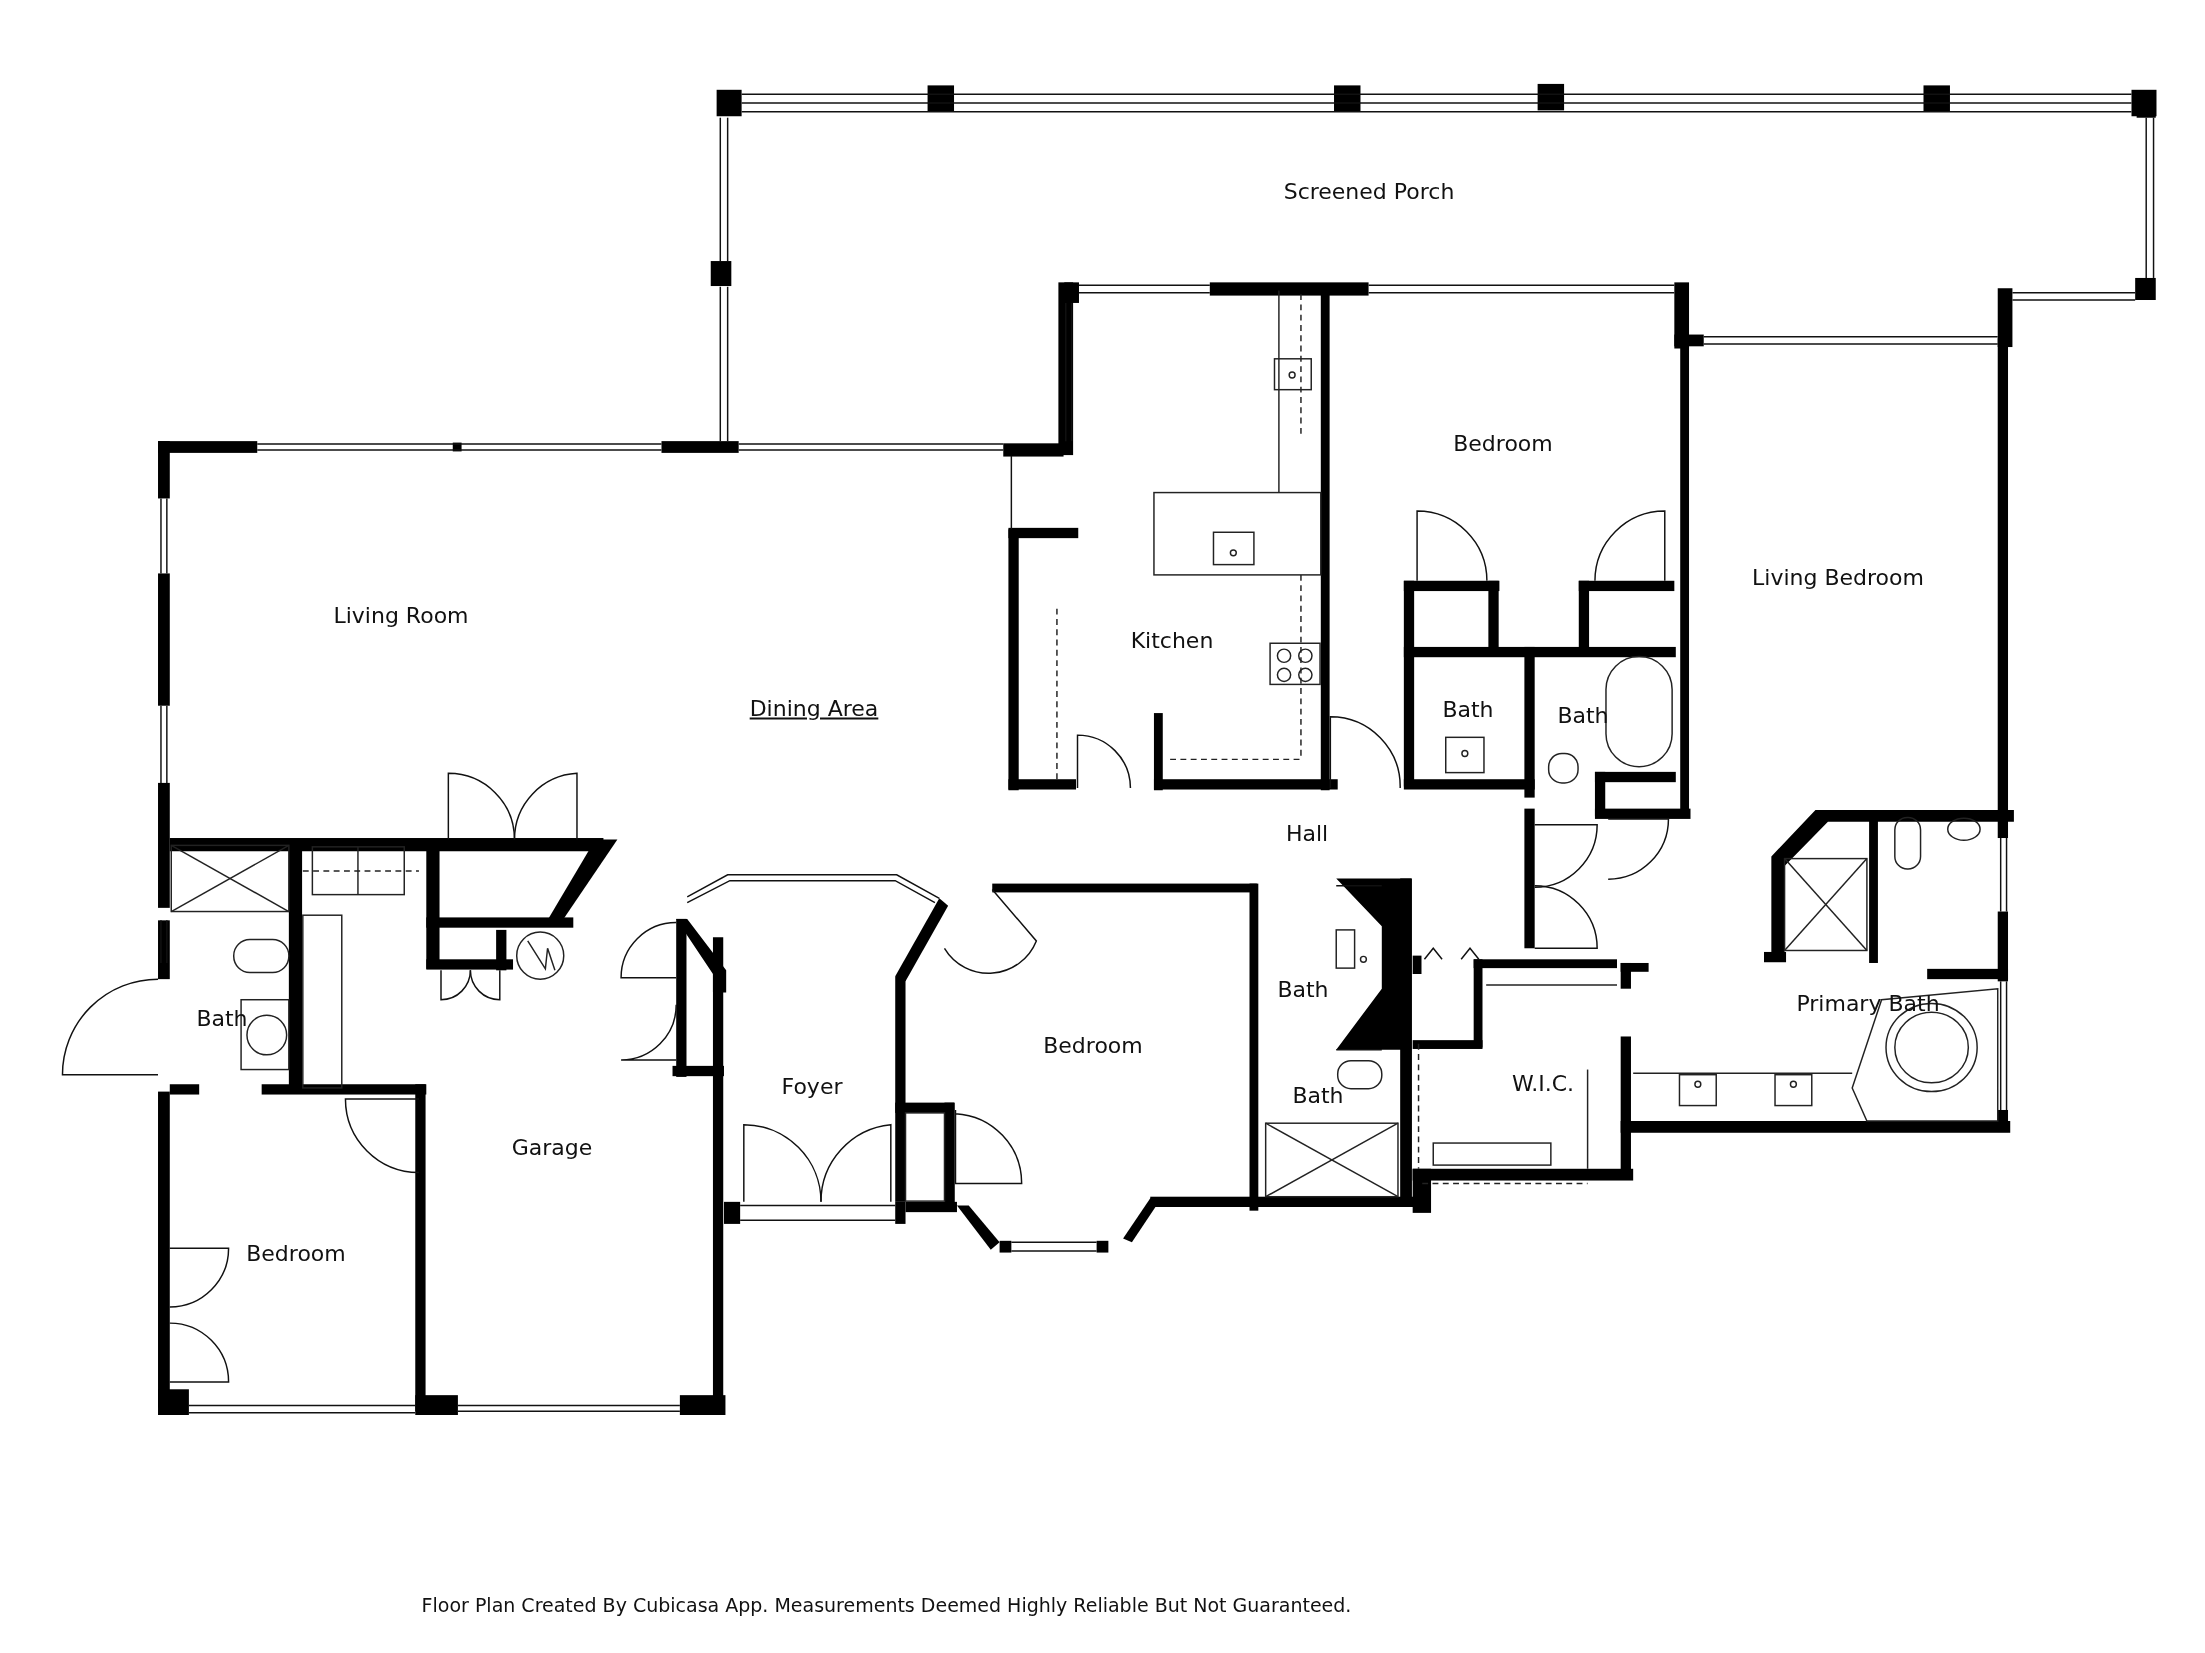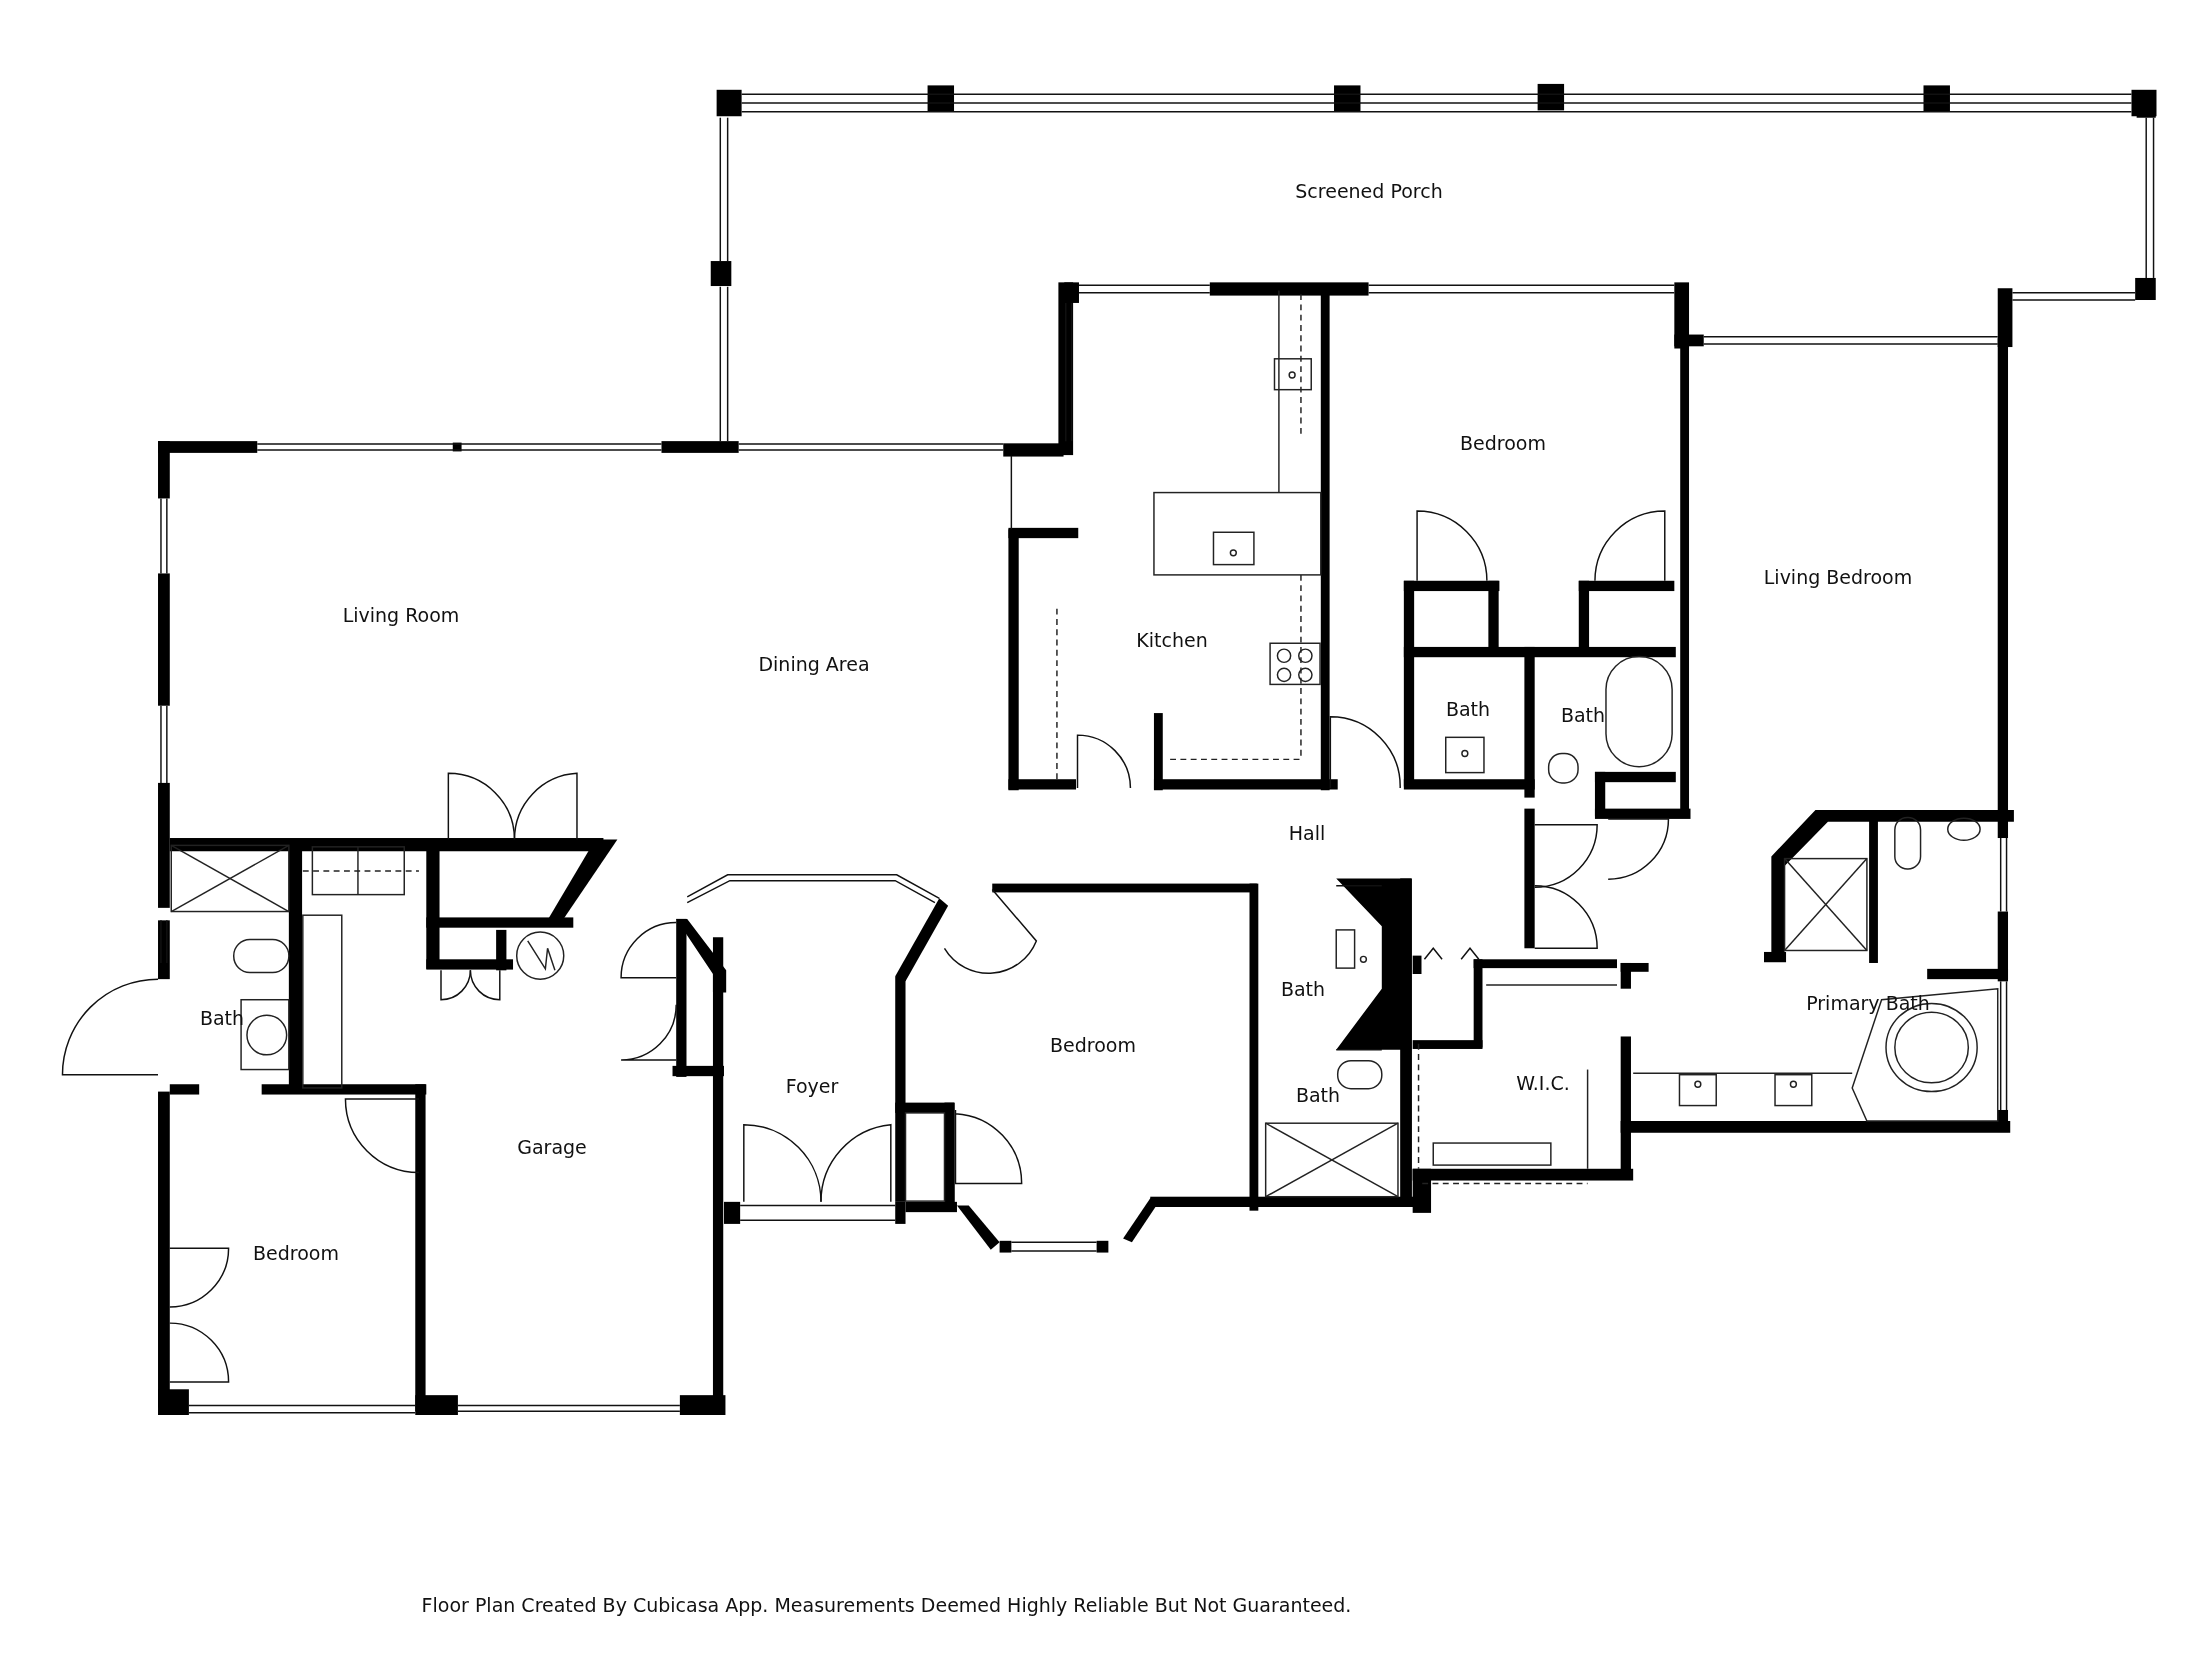--- a/index.html
+++ b/index.html
@@ -1,18 +1,18 @@
 <!DOCTYPE html>
 <html style="font-size:11.8px"><head>
 <meta charset="utf-8">
 <style>
   html, body { margin: 0; padding: 0; background: #ffffff; }
   body { width: 2205px; height: 1654px; position: relative; overflow: hidden; font-family: "DejaVu Sans", sans-serif; }
   #plan { position: absolute; left: 0; top: 0; width: 2205px; height: 1654px; }
-  .room-label { position: absolute; font-family: "DejaVu Sans", sans-serif; font-size: 19px; color: #111111; white-space: nowrap; transform: translate(-50%, -50%); }
+  .room-label { position: absolute; font-family: "DejaVu Sans", sans-serif; font-size: 22px; color: #111111; white-space: nowrap; transform: translate(-50%, -50%); }
   .footer-note { position: absolute; left: 0; width: 1773px; top: 1594px; text-align: center; font-family: "DejaVu Sans", sans-serif; font-size: 19px; color: #111111; }
 </style>
 </head>
 <body>
 
 <svg id="plan" viewBox="0 0 3000 2250" xmlns="http://www.w3.org/2000/svg">
   <g fill="#000" stroke="none">
 
     <rect x="975" y="122" width="34" height="36"></rect>
     <rect x="2900" y="122" width="34" height="36"></rect>
@@ -287,21 +287,21 @@
     <path d="M 2520 1480 L 2560 1360 L 2718 1345 L 2718 1525 L 2540 1525 Z"></path>
 
     <rect x="1232" y="1514" width="53" height="120"></rect>
 
     <line x1="1935" y1="1610" x2="2160" y2="1610" stroke-dasharray="8,6"></line>
   </g>
 </svg>
 
 <div class="room-label" style="left:1369px;top:191px;">Screened Porch</div>
 <div class="room-label" style="left:401px;top:615px;">Living Room</div>
-<div class="room-label" style="left:814px;top:664px;">Dining Area</div>
+<div class="room-label" style="left:814px;top:708px;text-decoration:underline;">Dining Area</div>
 <div class="room-label" style="left:1172px;top:627px;margin-top:13px;">Kitchen</div>
 <div class="room-label" style="left:1503px;top:443px;">Bedroom</div>
 <div class="room-label" style="left:1838px;top:577px;">Living Bedroom</div>
 <div class="room-label" style="left:1468px;top:709px;">Bath</div>
 <div class="room-label" style="left:1583px;top:715px;">Bath</div>
 <div class="room-label" style="left:1307px;top:833px;">Hall</div>
 <div class="room-label" style="left:222px;top:1018px;">Bath</div>
 <div class="room-label" style="left:552px;top:1147px;">Garage</div>
 <div class="room-label" style="left:812px;top:1086px;">Foyer</div>
 <div class="room-label" style="left:1093px;top:1045px;">Bedroom</div>

